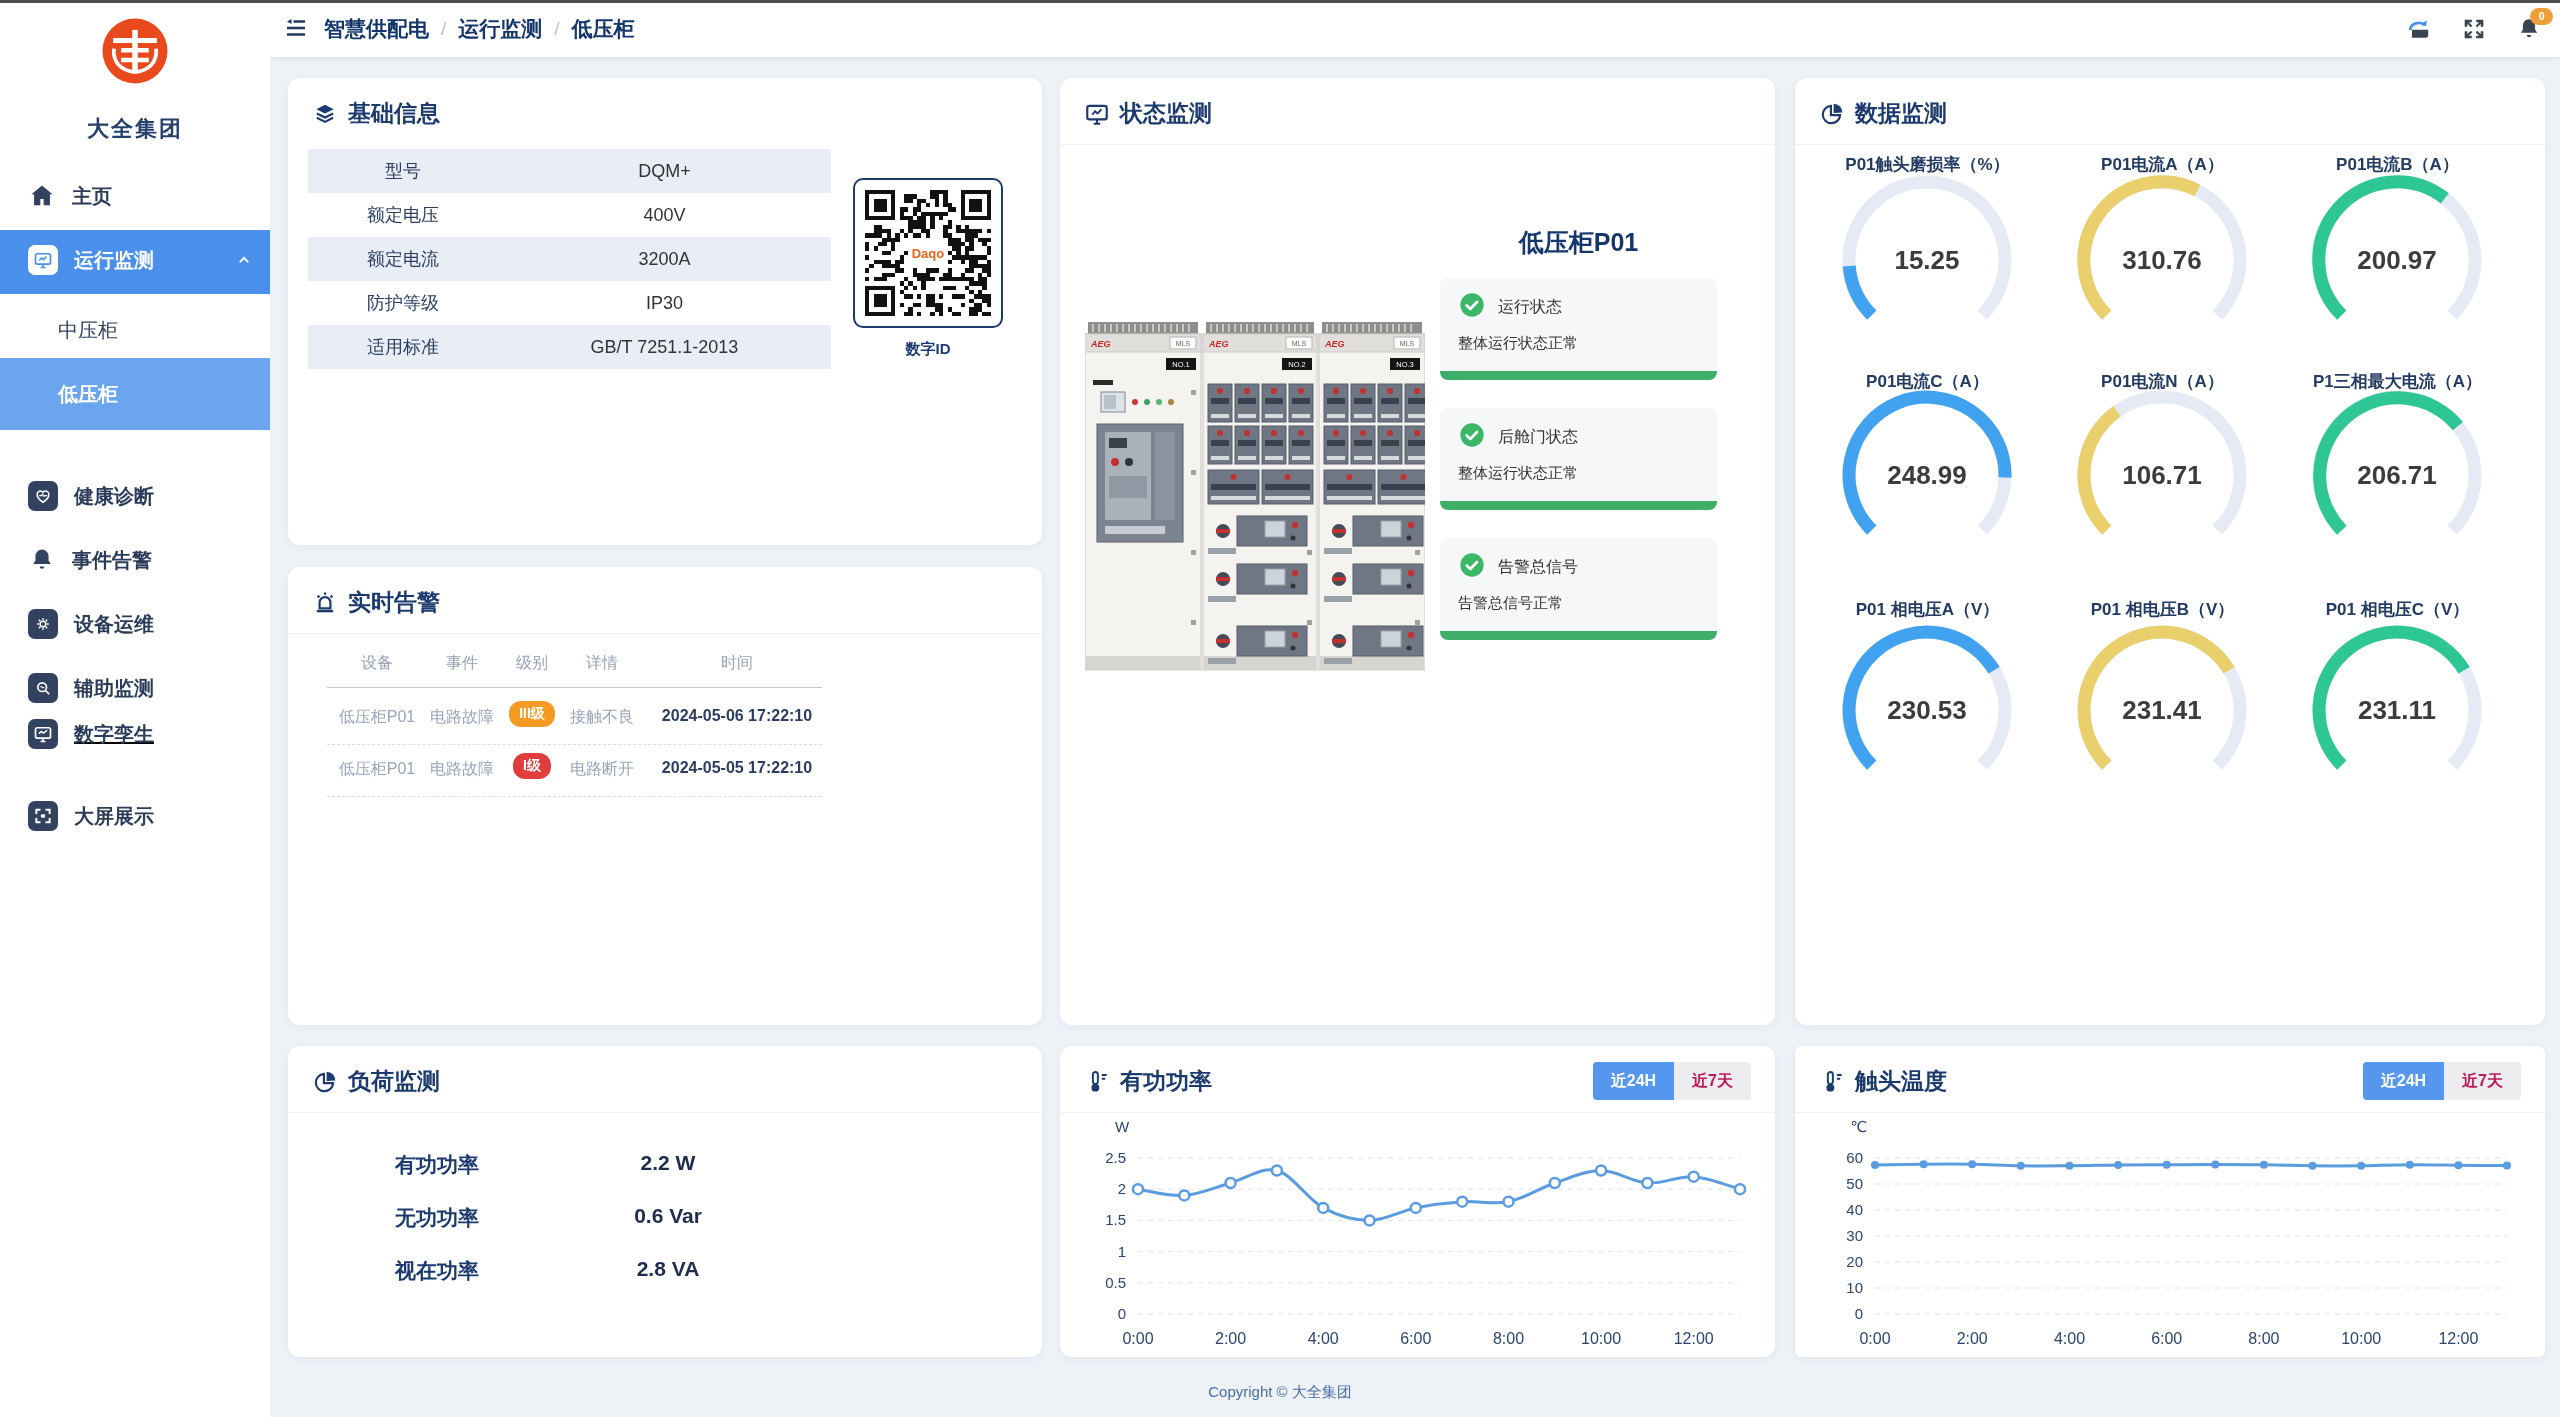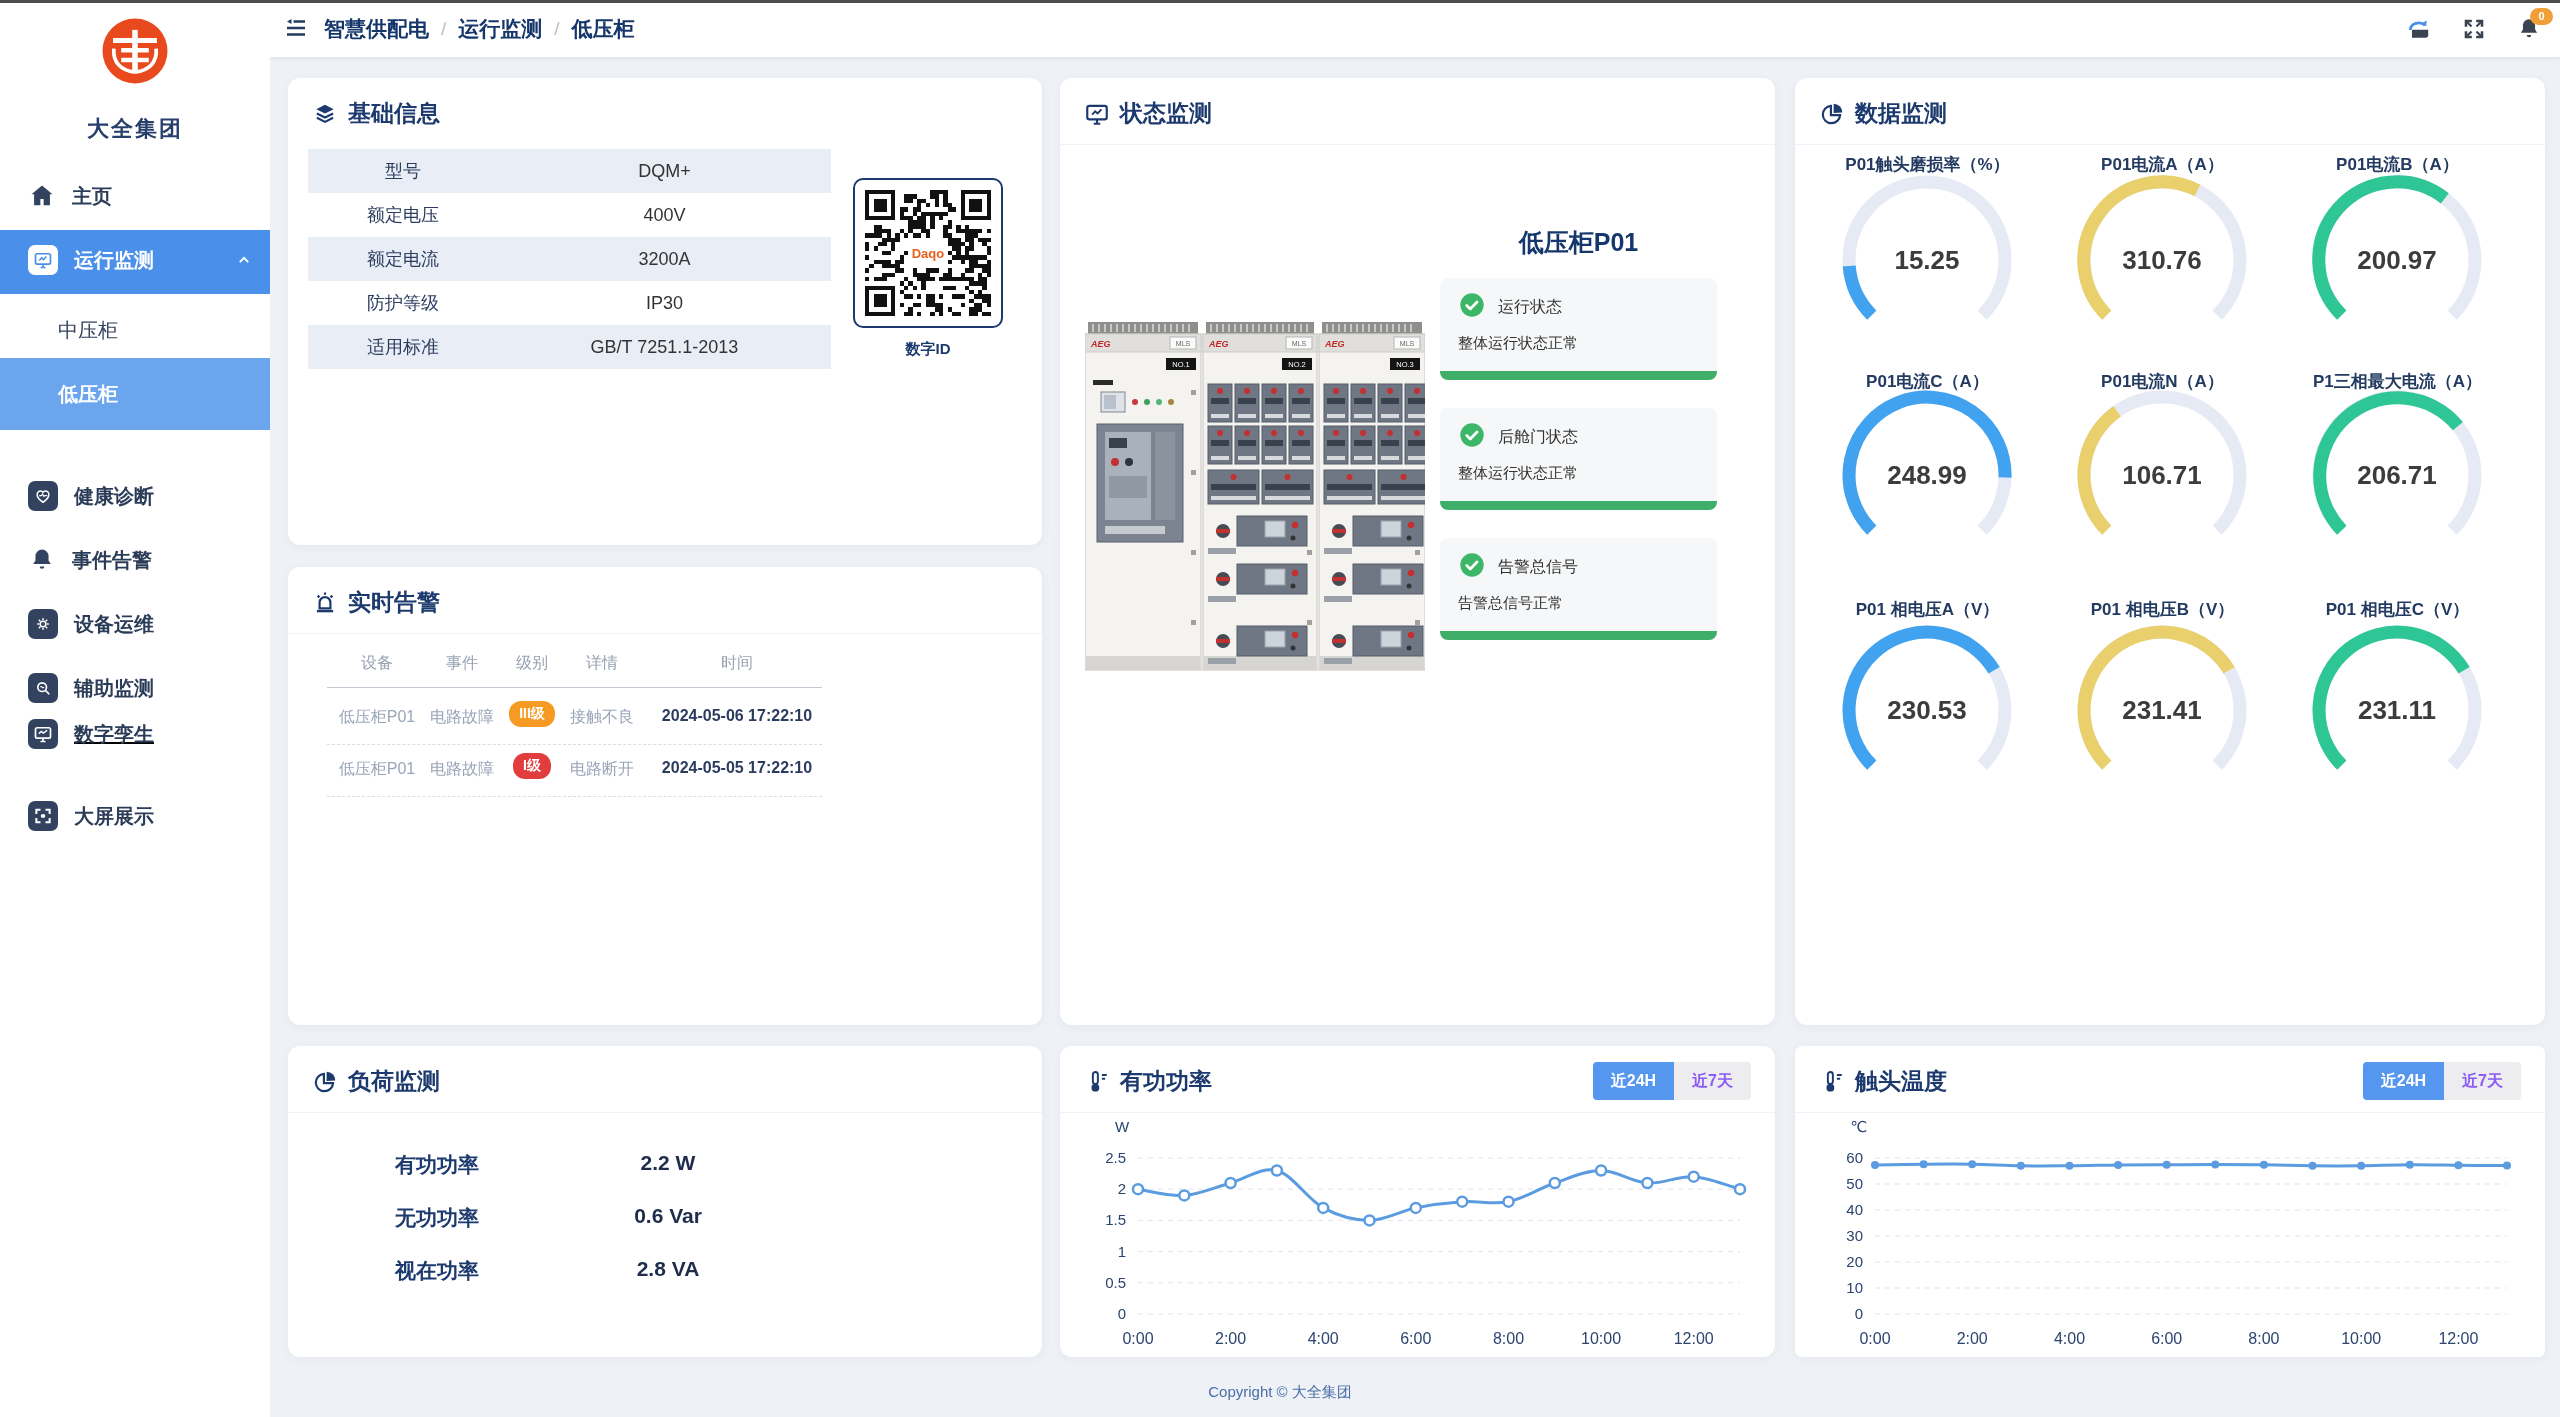--- a/index.html
+++ b/index.html
@@ -66,21 +66,21 @@
     overflow:hidden;}
   .st-name{position:absolute;left:58px;top:19px;font-size:16px;color:#333;}
   .st-desc{position:absolute;left:18px;top:56px;font-size:15px;color:#333;}
   .st-bar{position:absolute;left:0;right:0;bottom:0;height:9px;background:#3fae68;}
   .st-ic{position:absolute;left:18px;top:13px;}
   
   .g-title{position:absolute;width:235px;text-align:center;font-size:17px;font-weight:bold;color:#233a61;}
   
   .tabs{position:absolute;right:24px;top:16px;display:flex;border-radius:4px;overflow:hidden;}
   .tab-seg{height:38px;line-height:38px;padding:0 18px;font-size:16px;font-weight:bold;background:#ededef;
-    color:#8b5cf6;cursor:pointer;}
+    color:#be185d;cursor:pointer;}
   .tab-seg.active{background:#5596ee;color:#fff;}
   .footer{position:absolute;left:0;width:2020px;top:1326px;text-align:center;font-size:15px;color:#4a6fa5;}
   svg{display:block;}
 </style>
 </head>
 <body>
 
 <div class="page">
   <div class="topstrip"></div>
 

